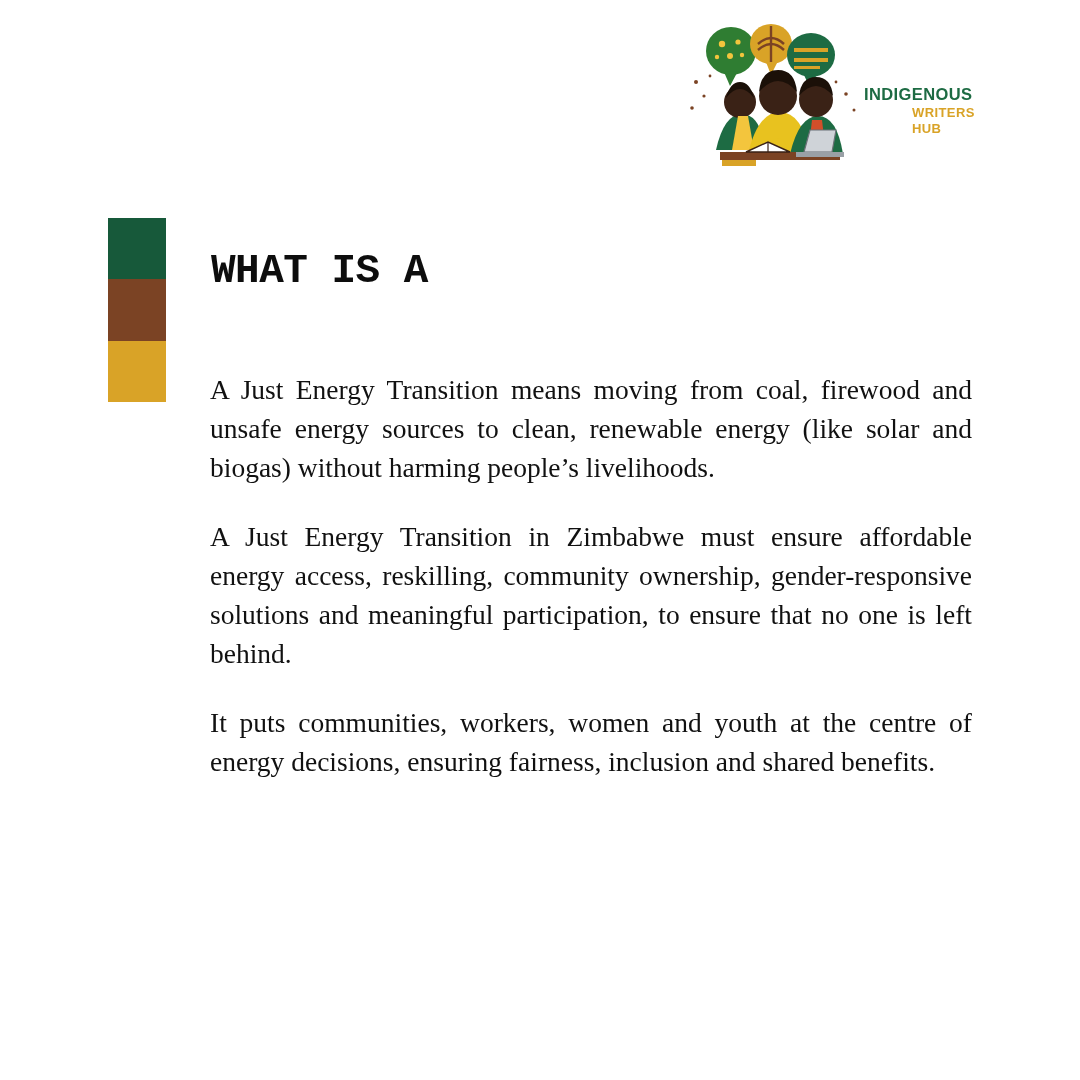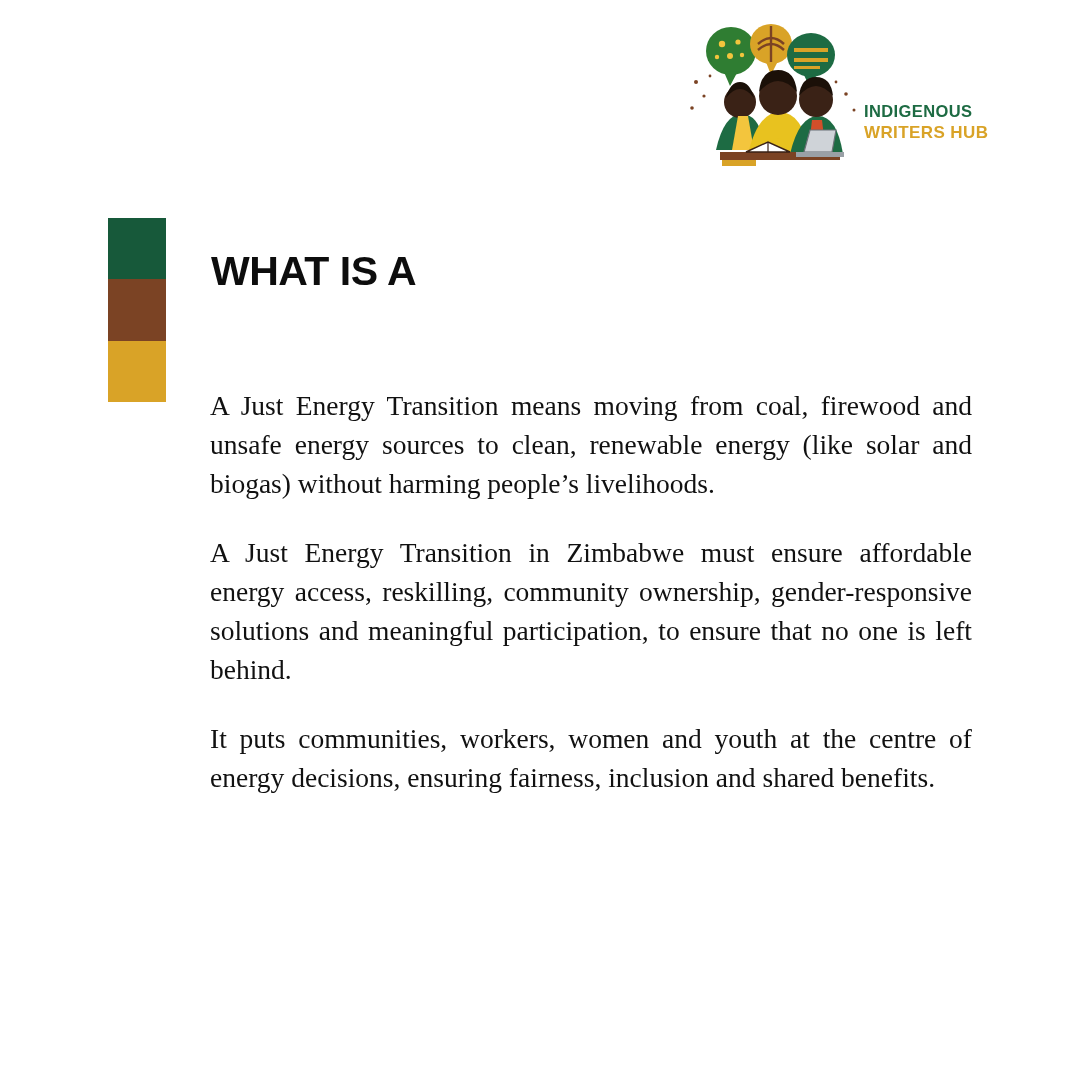--- a/index.html
+++ b/index.html
@@ -37,26 +37,26 @@
     width: 130px;
     font-family: "Liberation Sans", sans-serif;
     font-weight: bold;
     letter-spacing: 0.4px;
     line-height: 1.25;
   }
   .logo-line1 {
     color: #1d6b43;
     font-size: 16.5px;
     display: block;
-    margin-top: 17px;
   }
   .logo-line2 {
     color: #d9a327;
-    font-size: 17px;
+    font-size: 13px;
     display: block;
+    margin-left: 48px;
   }
 
   
   .swatch-bar {
     position: absolute;
     left: 108px;
     top: 218px;
     width: 58px;
     height: 184px;
   }
@@ -75,37 +75,38 @@
     font-weight: bold;
     font-size: 41px;
     line-height: 1.22;
     letter-spacing: -0.5px;
     color: #0d0d0d;
     text-transform: uppercase;
   }
   .heading .line {
     display: block;
     white-space: nowrap;
+    font-family: Liberation Mono, monospace;
   }
 
   
   .body-copy {
     position: absolute;
     left: 210px;
     top: 370px;
     width: 762px;
     font-family: "Liberation Serif", serif;
     font-size: 27.5px;
     line-height: 1.42;
     color: #111111;
     text-align: justify;
     text-justify: inter-word;
   }
   .body-copy p {
-    margin: 16px 0 30px 0;
+    margin: 0 0 30px 0;
   }
   .body-copy p:last-child {
     margin-bottom: 0;
   }
 </style>
 </head>
 <body>
 
 <div class="logo-block">
   <svg class="logo-art" viewBox="0 0 175 160">

